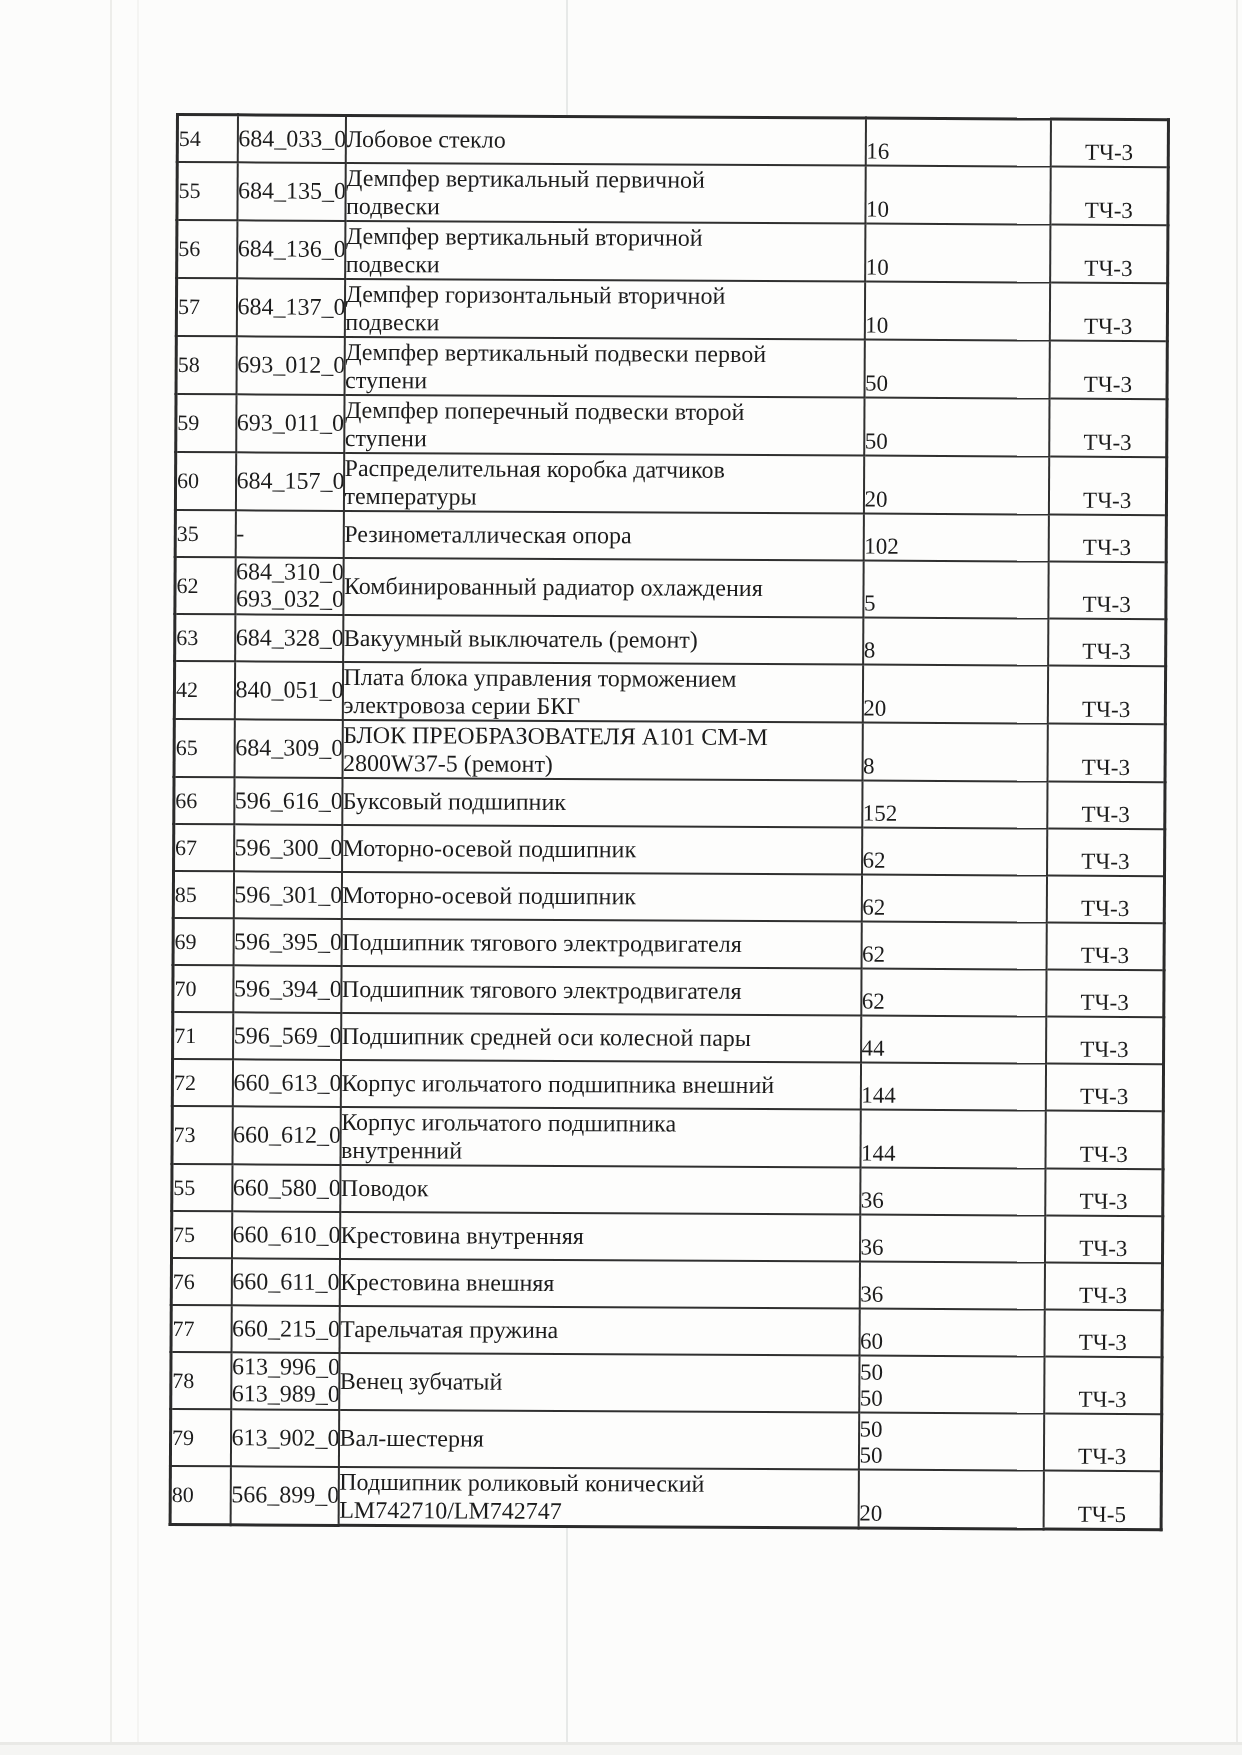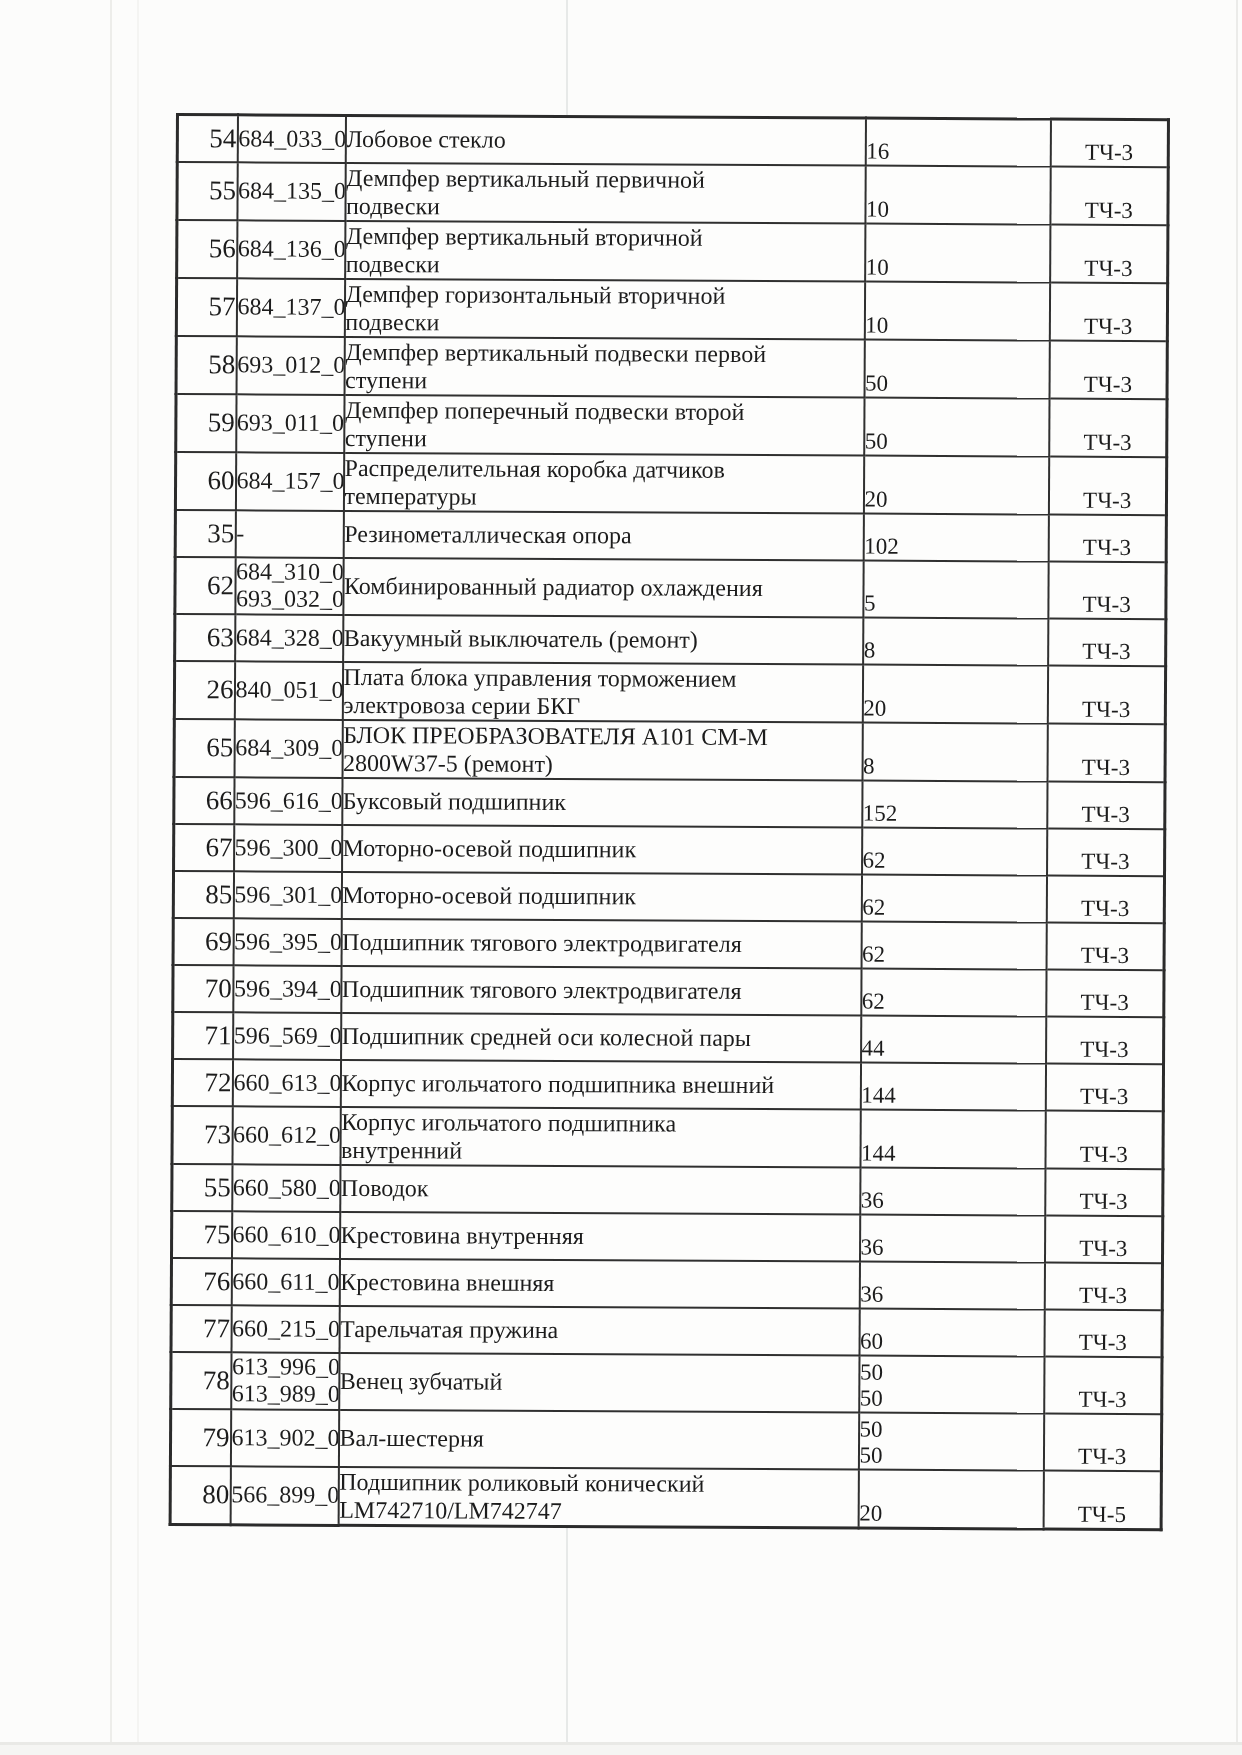--- a/index.html
+++ b/index.html
@@ -32,22 +32,22 @@
   table.parts{border:3px solid #2b2b2b;}
   table.parts td{
     border:2px solid #303030;
     padding:0;
     overflow:hidden;
   }
   tr.r1{height:47px;}
   tr.r2{height:57px;}
 
   td.c-num{
-    text-align:right;vertical-align:middle;
-    font-size:27px;line-height:27px;
+    text-align:left;vertical-align:middle;
+    font-size:22px;line-height:27px;
   }
   td.c-code{
     vertical-align:middle;text-align:left;
     font-size:24px;line-height:27px;
     padding-left:9px;
     white-space:nowrap;
   }
   td.c-name{
     vertical-align:middle;text-align:left;
     font-size:24px;line-height:28px;
@@ -258,21 +258,21 @@
           </td>
           <td class="c-qty">
             <div class="ln">8</div>
           </td>
           <td class="c-depot">
             <div class="ln">ТЧ-3</div>
           </td>
         </tr>
         <tr class="r2">
           <td class="c-num">
-            <div class="ln">26</div>
+            <div class="ln">42</div>
           </td>
           <td class="c-code">
             <div class="ln">840_051_0</div>
           </td>
           <td class="c-name">
             <div class="ln">Плата блока управления торможением</div>
             <div class="ln">электровоза серии БКГ</div>
           </td>
           <td class="c-qty">
             <div class="ln">20</div>

